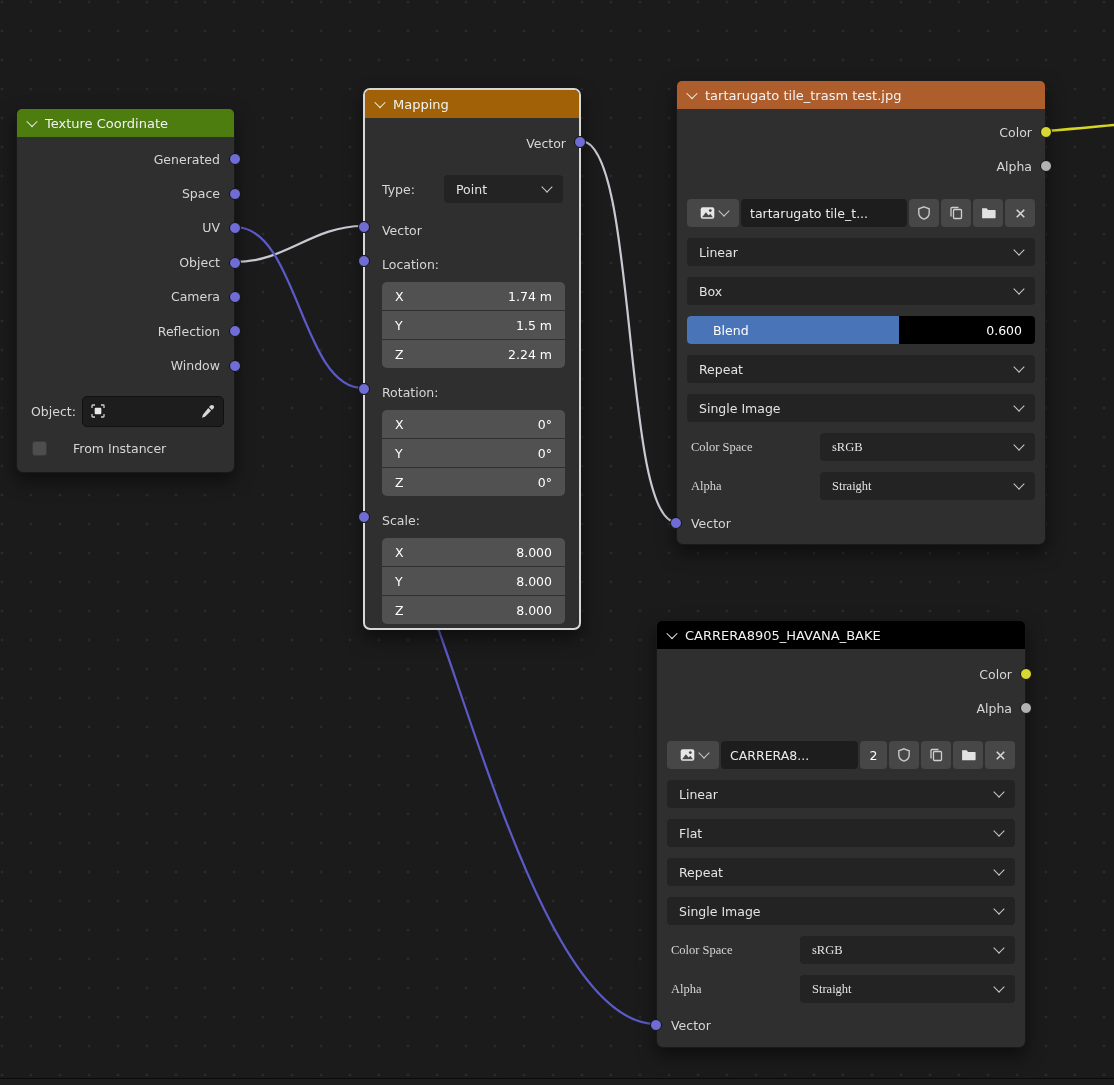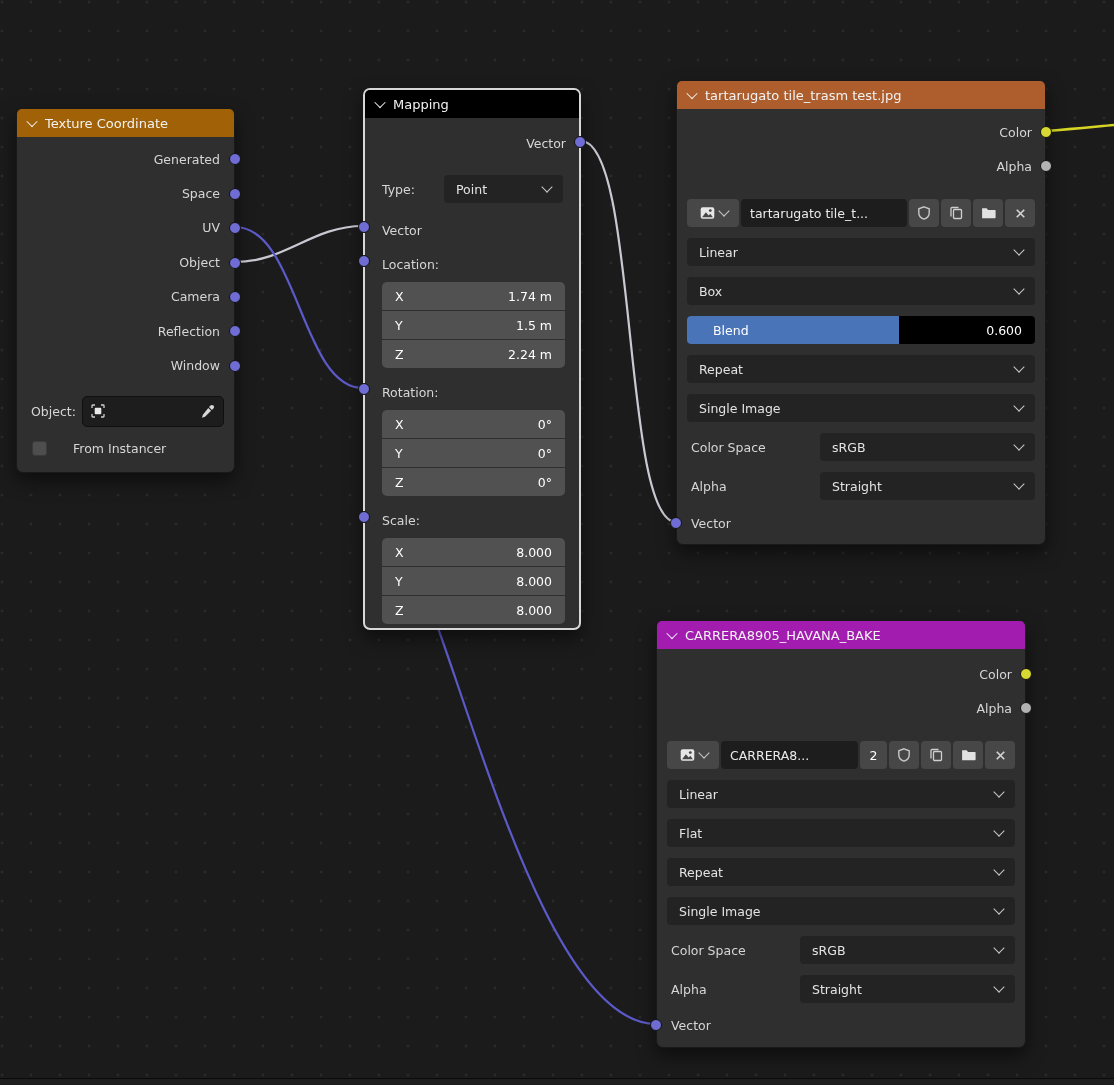--- a/index.html
+++ b/index.html
@@ -31,21 +31,21 @@
     padding:0 13px;color:#ffffff;}
   .vec-val{margin-left:auto;}
   .type-row{display:flex;align-items:center;margin:18px 16px 0 17px;}
   .type-row .t-lab{width:62px;}
   .select{height:28px;background:#232323;border-radius:4px;display:flex;align-items:center;
     padding:0 12px;color:#e3e3e3;}
   .select.mt{margin:11px 10px 0;}
   .sel-chev{width:7px;height:7px;border-right:1.6px solid #c9c9c9;border-bottom:1.6px solid #c9c9c9;
     transform:rotate(45deg);margin-left:auto;margin-top:-4px;flex:none;}
   .type-row .select{flex:1;}
-  .lab-row{display:flex;align-items:center;margin:11px 10px 0;}
+  .lab-row{display:flex;align-items:center;margin:11px 10px 0;font-family:Liberation Serif, serif;}
   .lab-row .lab{width:129px;padding-left:4px;}
   .lab-row .select{flex:1;}
   .img-row{display:flex;align-items:center;gap:2px;margin:19px 10px 0;text-align:center;}
   .img-browse{flex:none;width:52px;height:28px;background:#474747;border-radius:4px;
     display:flex;align-items:center;justify-content:center;gap:4px;}
   .img-name{flex:1;height:28px;background:#1d1d1d;border-radius:4px;display:flex;
     align-items:center;padding:0 9px;color:#eaeaea;white-space:nowrap;overflow:hidden;min-width:0;}
   .img-btn{flex:none;width:30px;height:28px;background:#474747;border-radius:4px;
     display:flex;align-items:center;justify-content:center;}
   .img-badge{flex:none;width:27px;height:28px;background:#474747;border-radius:4px;
@@ -72,21 +72,21 @@
 
   <svg class="wires" width="1114" height="1085">
     <path d="M235,262 C286,262 312,226 363,226" fill="none" stroke-width="2.2" stroke="#c9c9d2"></path>
     <path d="M235,227 C298,227 301,388 363,388" fill="none" stroke-width="2.2" stroke="#5c5ac8"></path>
     <path d="M581,141 C638,141 622,522 676,522" fill="none" stroke-width="2.2" stroke="#c9c9d2"></path>
     <path d="M420,580 C470,700 548,1024 656,1024" fill="none" stroke-width="2.2" stroke="#5c5ac8"></path>
     <path d="M1046,131 C1072,129 1092,127 1114,125" fill="none" stroke-width="2.4" stroke="#d6d526"></path>
   </svg>
 
   <div class="node" style="left:16px;top:108px;width:219px;height:365px;">
-    <div class="node-hdr" style="background: #a16207;">
+    <div class="node-hdr" style="background: #4d7c0f;">
       <span class="hdr-chev"></span>
       <span>Texture Coordinate</span>
     </div>
     <span class="socket r" style="top: 44px; background: rgb(111, 109, 212);"></span>
     <span class="socket r" style="top: 79px; background: rgb(111, 109, 212);"></span>
     <span class="socket r" style="top: 113px; background: rgb(111, 109, 212);"></span>
     <span class="socket r" style="top: 148px; background: rgb(111, 109, 212);"></span>
     <span class="socket r" style="top: 182px; background: rgb(111, 109, 212);"></span>
     <span class="socket r" style="top: 216px; background: rgb(111, 109, 212);"></span>
     <span class="socket r" style="top: 251px; background: rgb(111, 109, 212);"></span>
@@ -127,21 +127,21 @@
       </div>
     </div>
 
     <div class="chk-row">
       <span class="checkbox"></span>
       <span>From Instancer</span>
     </div>
   </div>
 
   <div class="node selected" style="left:363px;top:88px;width:218px;height:542px;">
-    <div class="node-hdr" style="background: #000000;">
+    <div class="node-hdr" style="background: #a16207;">
       <span class="hdr-chev"></span>
       <span>Mapping</span>
     </div>
     <span class="socket r" style="top: 46px; background: rgb(111, 109, 212);"></span>
     <span class="socket l" style="top: 131px; background: rgb(111, 109, 212);"></span>
     <span class="socket l" style="top: 165px; background: rgb(111, 109, 212);"></span>
     <span class="socket l" style="top: 293px; background: rgb(111, 109, 212);"></span>
     <span class="socket l" style="top: 421px; background: rgb(111, 109, 212);"></span>
 
     <div class="out-row" style="margin-top:11px">
@@ -304,21 +304,21 @@
         <span class="sel-chev"></span>
       </div>
     </div>
 
     <div class="vec-in" style="margin-top:9px">
       <span>Vector</span>
     </div>
   </div>
 
   <div class="node" style="left:656px;top:620px;width:370px;height:428px;">
-    <div class="node-hdr" style="background: #a21caf;">
+    <div class="node-hdr" style="background: #000000;">
       <span class="hdr-chev"></span>
       <span>CARRERA8905_HAVANA_BAKE</span>
     </div>
     <span class="socket r" style="top: 47px; background: rgb(216, 216, 50);"></span>
     <span class="socket r" style="top: 81px; background: rgb(178, 178, 178);"></span>
     <span class="socket l" style="top: 398px; background: rgb(111, 109, 212);"></span>
 
     <div class="out-row" style="margin-top:11px">
       <span>Color</span>
     </div>

